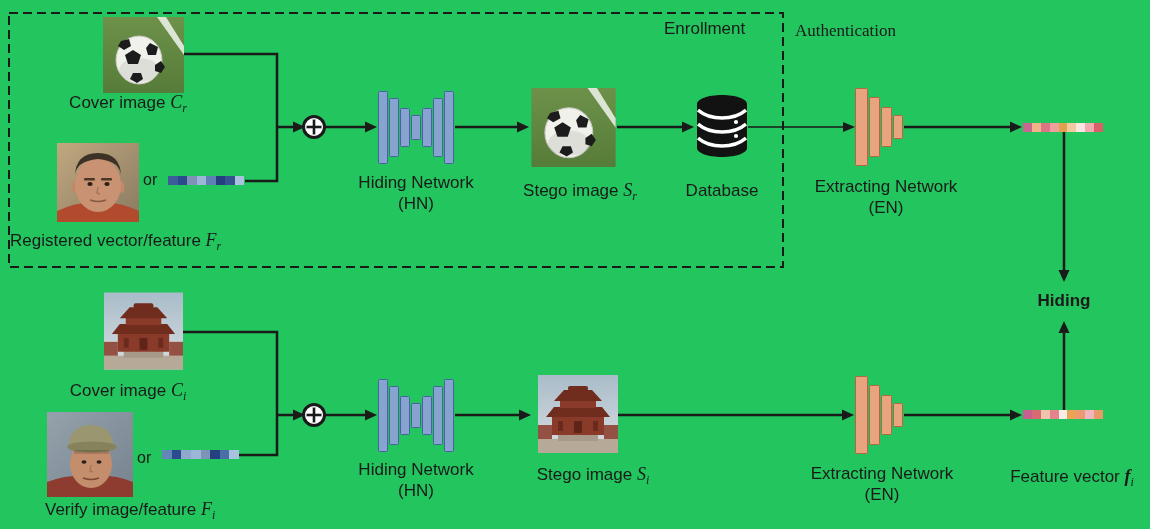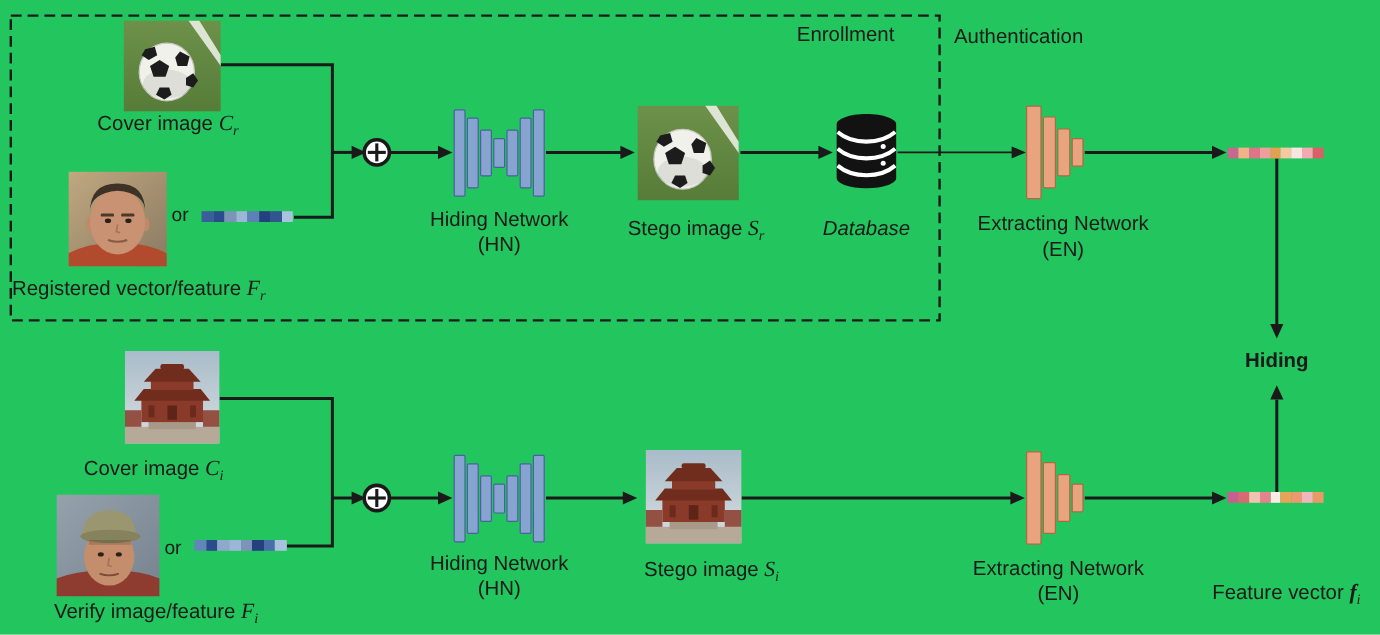--- a/index.html
+++ b/index.html
@@ -72,21 +72,21 @@
       <polygon points="1058.5,333 1069.5,333 1064,321"></polygon>
       <polygon points="293,409.5 293,420.5 305,415"></polygon>
       <polygon points="365,409.5 365,420.5 377,415"></polygon>
       <polygon points="519,409.5 519,420.5 531,415"></polygon>
       <polygon points="842,409.5 842,420.5 854,415"></polygon>
       <polygon points="1010,409.5 1010,420.5 1022,415"></polygon>
     </g>
   </svg>
 
   <div class="lbl" style="left:664px;top:18px;">Enrollment</div>
-  <div class="lbl" style="left:795px;top:20px;">Authentication</div>
+  <div class="lbl" style="left:795px;top:20px;font-family:Liberation Serif, serif;">Authentication</div>
 
   <svg class="photo" style="left:103px;top:17px;" width="81" height="76" viewBox="0 0 81 76">
     <defs>
         <linearGradient id="grass1" x1="0" y1="0" x2="0" y2="1">
       <stop offset="0" stop-color="#6d9149"></stop>
           <stop offset="1" stop-color="#567c39"></stop>
         </linearGradient>
       </defs>
     <rect width="81" height="76" fill="url(#grass1)"></rect>
     <polygon points="54,0 63,0 81,29 81,38" fill="#e9ede3" opacity="0.9"></polygon>
@@ -277,35 +277,35 @@
       <span class="seg" style="background: rgb(217, 106, 113);"></span>
       <span class="seg" style="background: rgb(241, 195, 174);"></span>
       <span class="seg" style="background: rgb(228, 131, 139);"></span>
       <span class="seg" style="background: rgb(248, 236, 230);"></span>
       <span class="seg" style="background: rgb(232, 163, 86);"></span>
       <span class="seg" style="background: rgb(234, 154, 110);"></span>
       <span class="seg" style="background: rgb(240, 182, 192);"></span>
       <span class="seg" style="background: rgb(232, 154, 103);"></span>
     </div>
 
-  <div class="lbl ctr" style="left:140px;top:92px;">
+  <div class="lbl ctr" style="left:128px;top:92px;">
     <span>Cover image </span><span class="math">C</span><sub class="math">r</sub>
   </div>
   <div class="lbl" style="left:143px;top:169px;font-size:16px;">or</div>
   <div class="lbl" style="left:10px;top:230px;">
     <span>Registered vector/feature </span><span class="math">F</span><sub class="math">r</sub>
   </div>
   <div class="lbl ctr" style="left:416px;top:172px;">
     <div>Hiding Network</div>
     <div>(HN)</div>
   </div>
   <div class="lbl ctr" style="left:580px;top:180px;text-align:center;">
     <span>Stego image </span><span class="math">S</span><sub class="math">r</sub>
   </div>
-  <div class="lbl ctr" style="left:722px;top:180px;font-style:italic;">Database</div>
+  <div class="lbl ctr" style="left:722px;top:180px;">Database</div>
   <div class="lbl ctr" style="left:886px;top:176px;">
     <div>Extracting Network</div>
     <div>(EN)</div>
   </div>
 
   <div class="lbl ctr bold" style="left:1064px;top:290px;">Hiding</div>
 
   <div class="lbl ctr" style="left:128px;top:380px;">
     <span>Cover image </span><span class="math">C</span><sub class="math">i</sub>
   </div>
@@ -317,17 +317,17 @@
     <div>Hiding Network</div>
     <div>(HN)</div>
   </div>
   <div class="lbl ctr" style="left:593px;top:464px;">
     <span>Stego image </span><span class="math">S</span><sub class="math">i</sub>
   </div>
   <div class="lbl ctr" style="left:882px;top:463px;">
     <div>Extracting Network</div>
     <div>(EN)</div>
   </div>
-  <div class="lbl ctr" style="left:1072px;top:466px;margin-top:17px;">
+  <div class="lbl ctr" style="left:1072px;top:466px;">
     <span>Feature vector </span><span class="math f">f</span><sub class="math">i</sub>
   </div>
 
 </div>
 
 </body></html>

